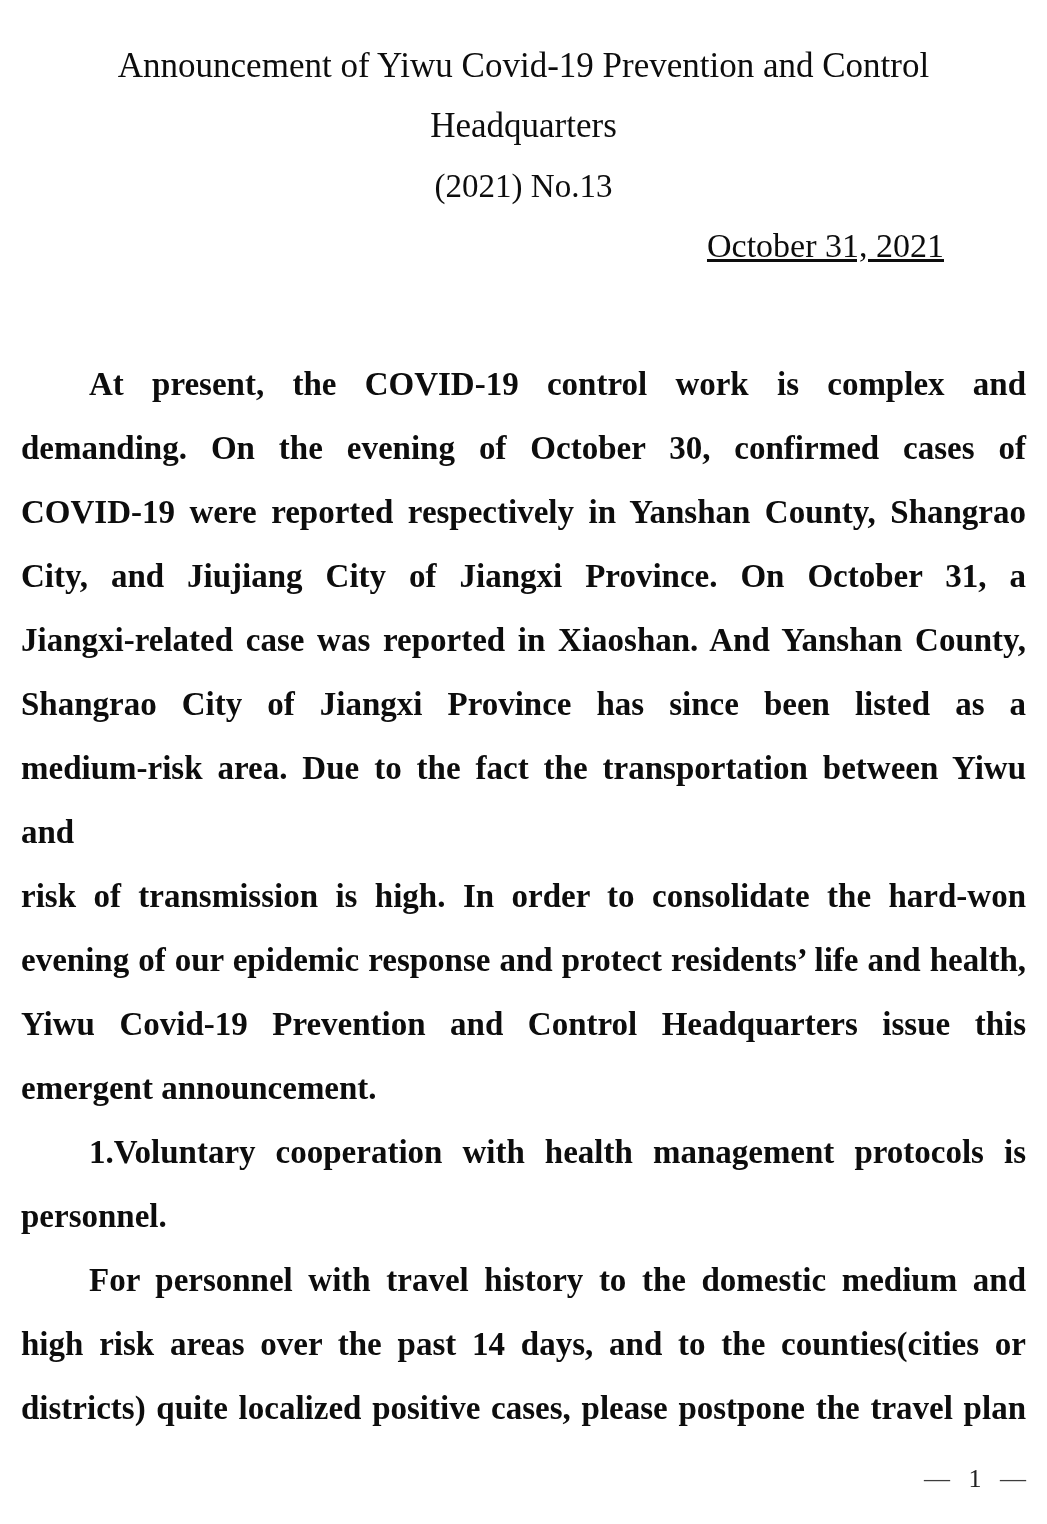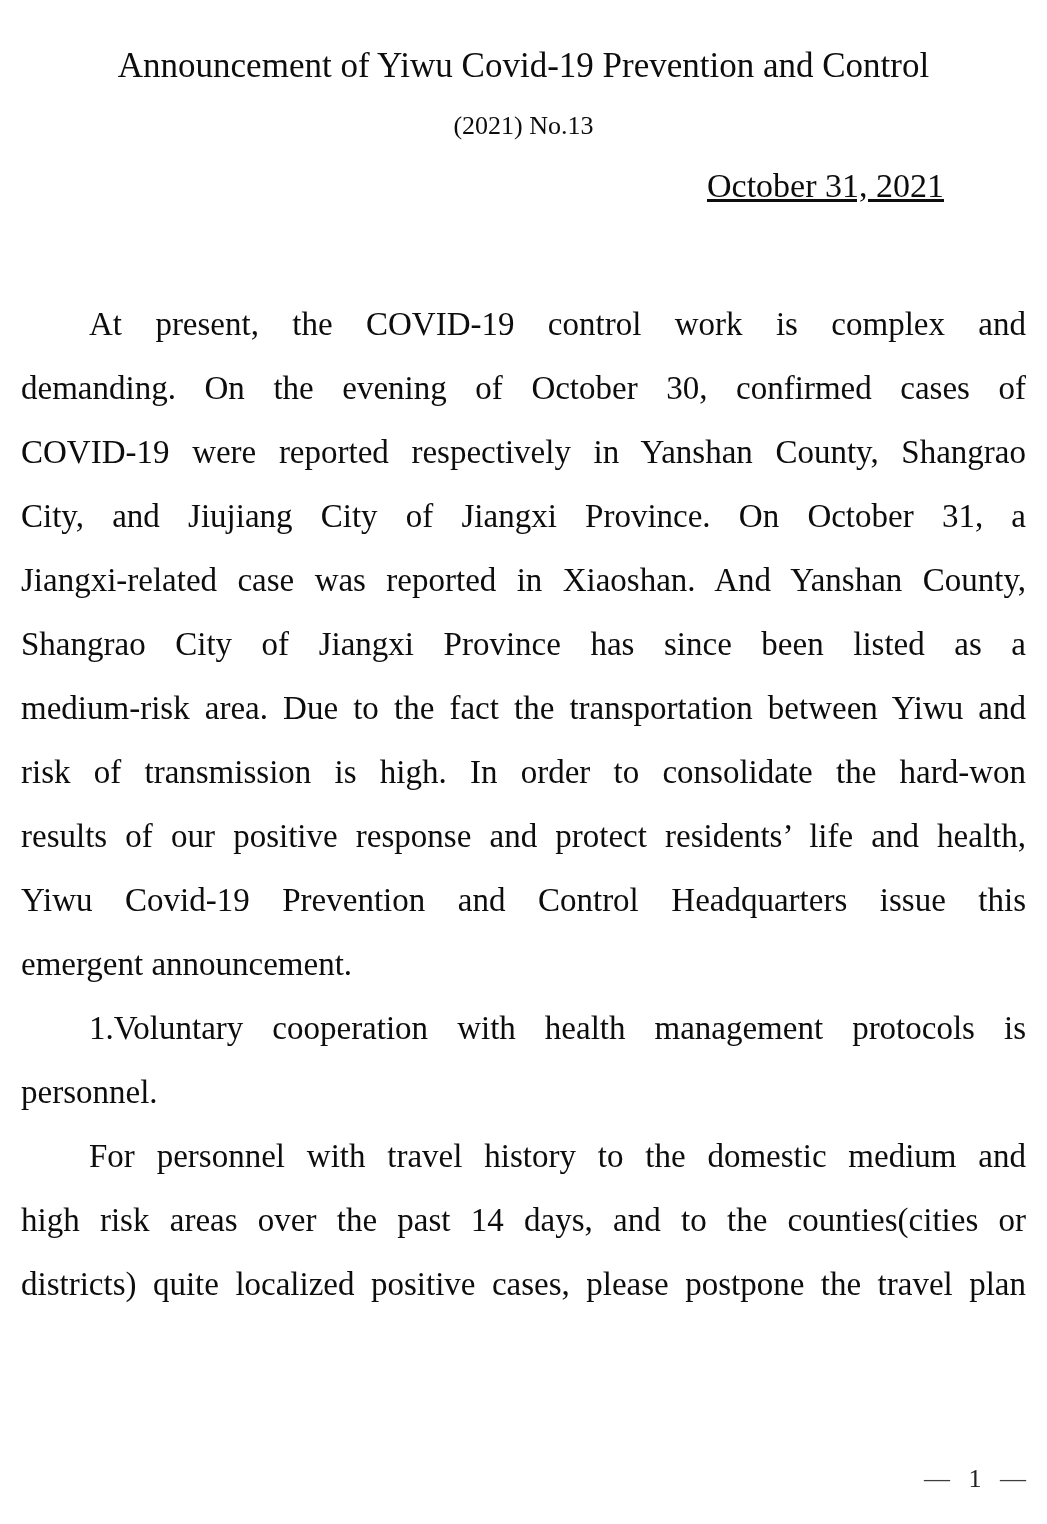--- a/index.html
+++ b/index.html
@@ -20,34 +20,35 @@
     overflow: hidden;
   }
   .header .title-line {
     text-align: center;
     font-size: 35px;
     line-height: 60px;
     white-space: nowrap;
   }
   .header .doc-number {
     text-align: center;
-    font-size: 26px;
+    font-size: 33px;
     line-height: 60px;
   }
   .header .date-line {
     text-align: right;
     padding-right: 82px;
     font-size: 34px;
     line-height: 60px;
     text-decoration: underline;
   }
   .doc-body {
     margin-top: 76px;
     font-size: 33px;
     line-height: 64px;
+    font-weight: bold;
   }
   .doc-body .line {
     text-align: justify;
   }
   .doc-body .line.just {
     text-align-last: justify;
     -moz-text-align-last: justify;
   }
   .doc-body .line.indent {
     text-indent: 68px;
@@ -70,34 +71,35 @@
     color: #222222;
   }
 </style>
 </head>
 <body>
 
 <div class="page">
 
   <div class="header">
     <div class="title-line">Announcement of Yiwu Covid-19 Prevention and Control</div>
+    <div class="title-line">Headquarters</div>
     <div class="doc-number">(2021) No.13</div>
     <div class="date-line">October 31, 2021</div>
   </div>
 
   <div class="doc-body">
       <div class="line just indent">At present, the COVID-19 control work is complex and</div>
       <div class="line just">demanding. On the evening of October 30, confirmed cases of</div>
       <div class="line just">COVID-19 were reported respectively in Yanshan County, Shangrao</div>
       <div class="line just">City, and Jiujiang City of Jiangxi Province. On October 31, a</div>
       <div class="line just">Jiangxi-related case was reported in Xiaoshan. And Yanshan County,</div>
       <div class="line just">Shangrao City of Jiangxi Province has since been listed as a</div>
       <div class="line just">medium-risk area. Due to the fact the transportation between Yiwu and</div>
       <div class="line just">risk of transmission is high. In order to consolidate the hard-won</div>
-      <div class="line just">results of our positive response and protect residents’ life and health,</div>
+      <div class="line just">evening of our epidemic response and protect residents’ life and health,</div>
       <div class="line just">Yiwu Covid-19 Prevention and Control Headquarters issue this</div>
       <div class="line">emergent announcement.</div>
       <div class="line just indent">1.Voluntary cooperation with health management protocols is</div>
       <div class="line">personnel.</div>
       <div class="line just indent">For personnel with travel history to the domestic medium and</div>
       <div class="line just">high risk areas over the past 14 days, and to the counties(cities or</div>
       <div class="line just">districts) quite localized positive cases, please postpone the travel plan</div>
     </div>
 
   <div class="footer">

